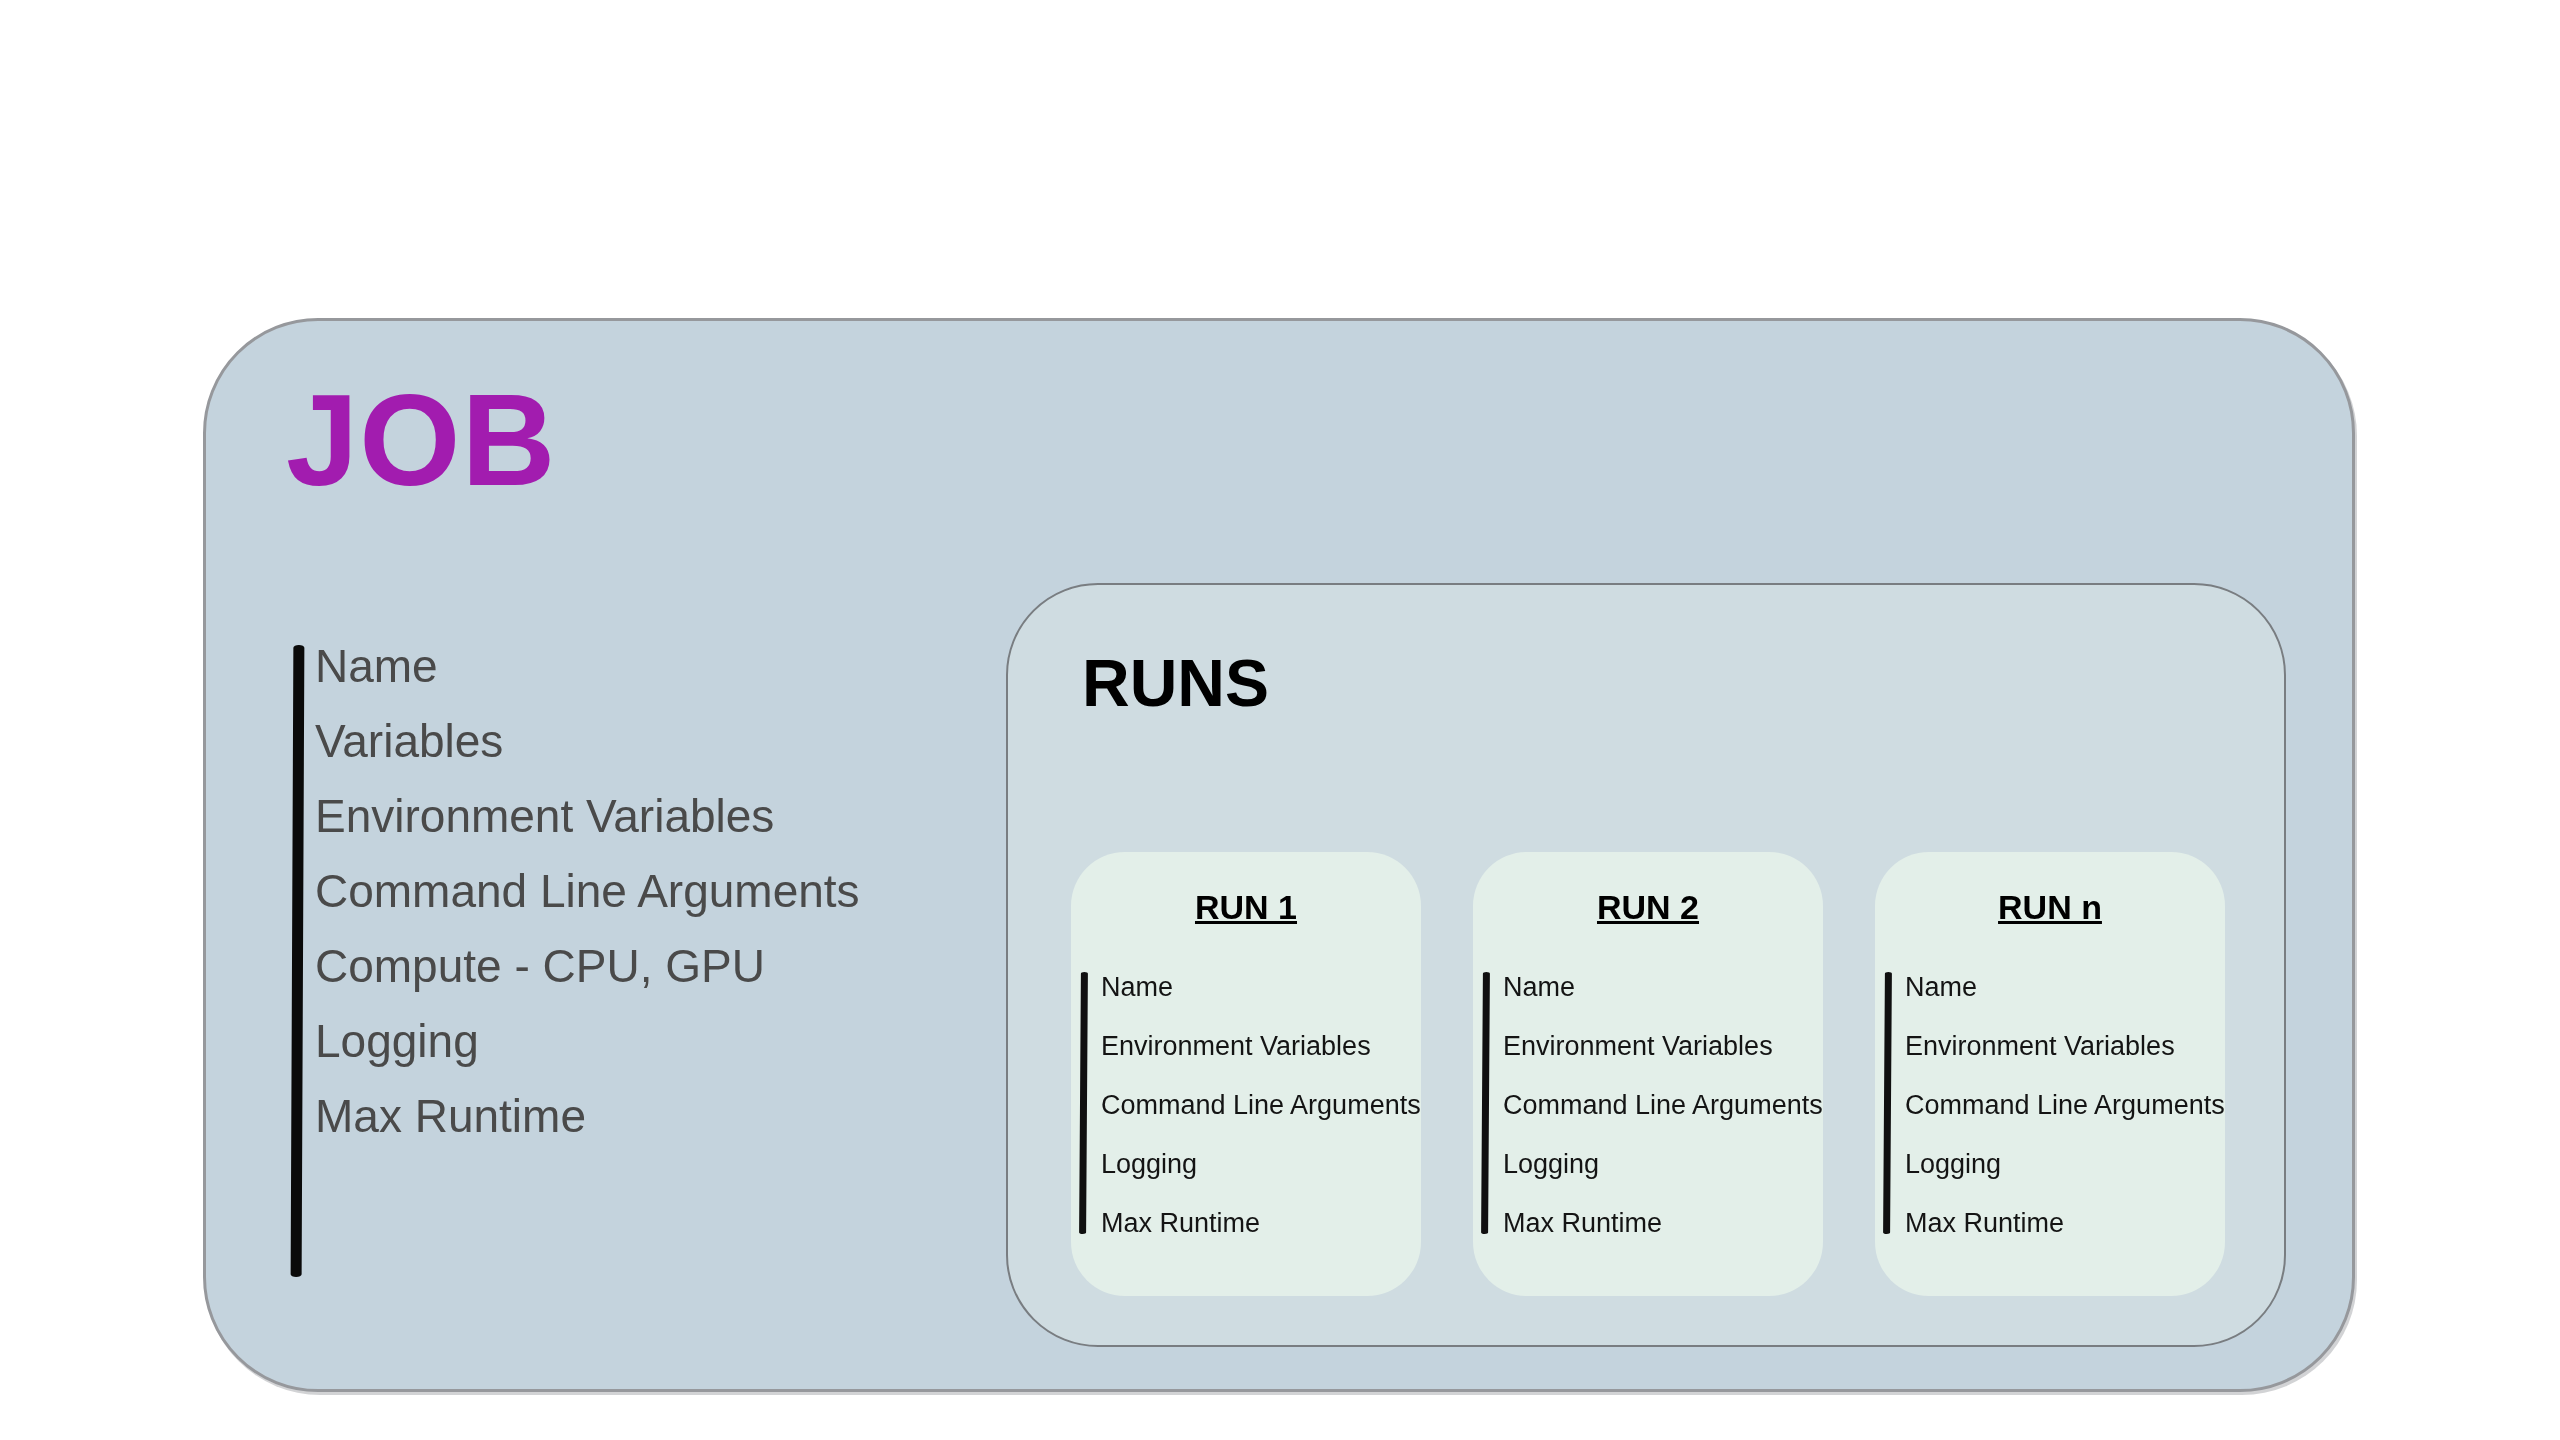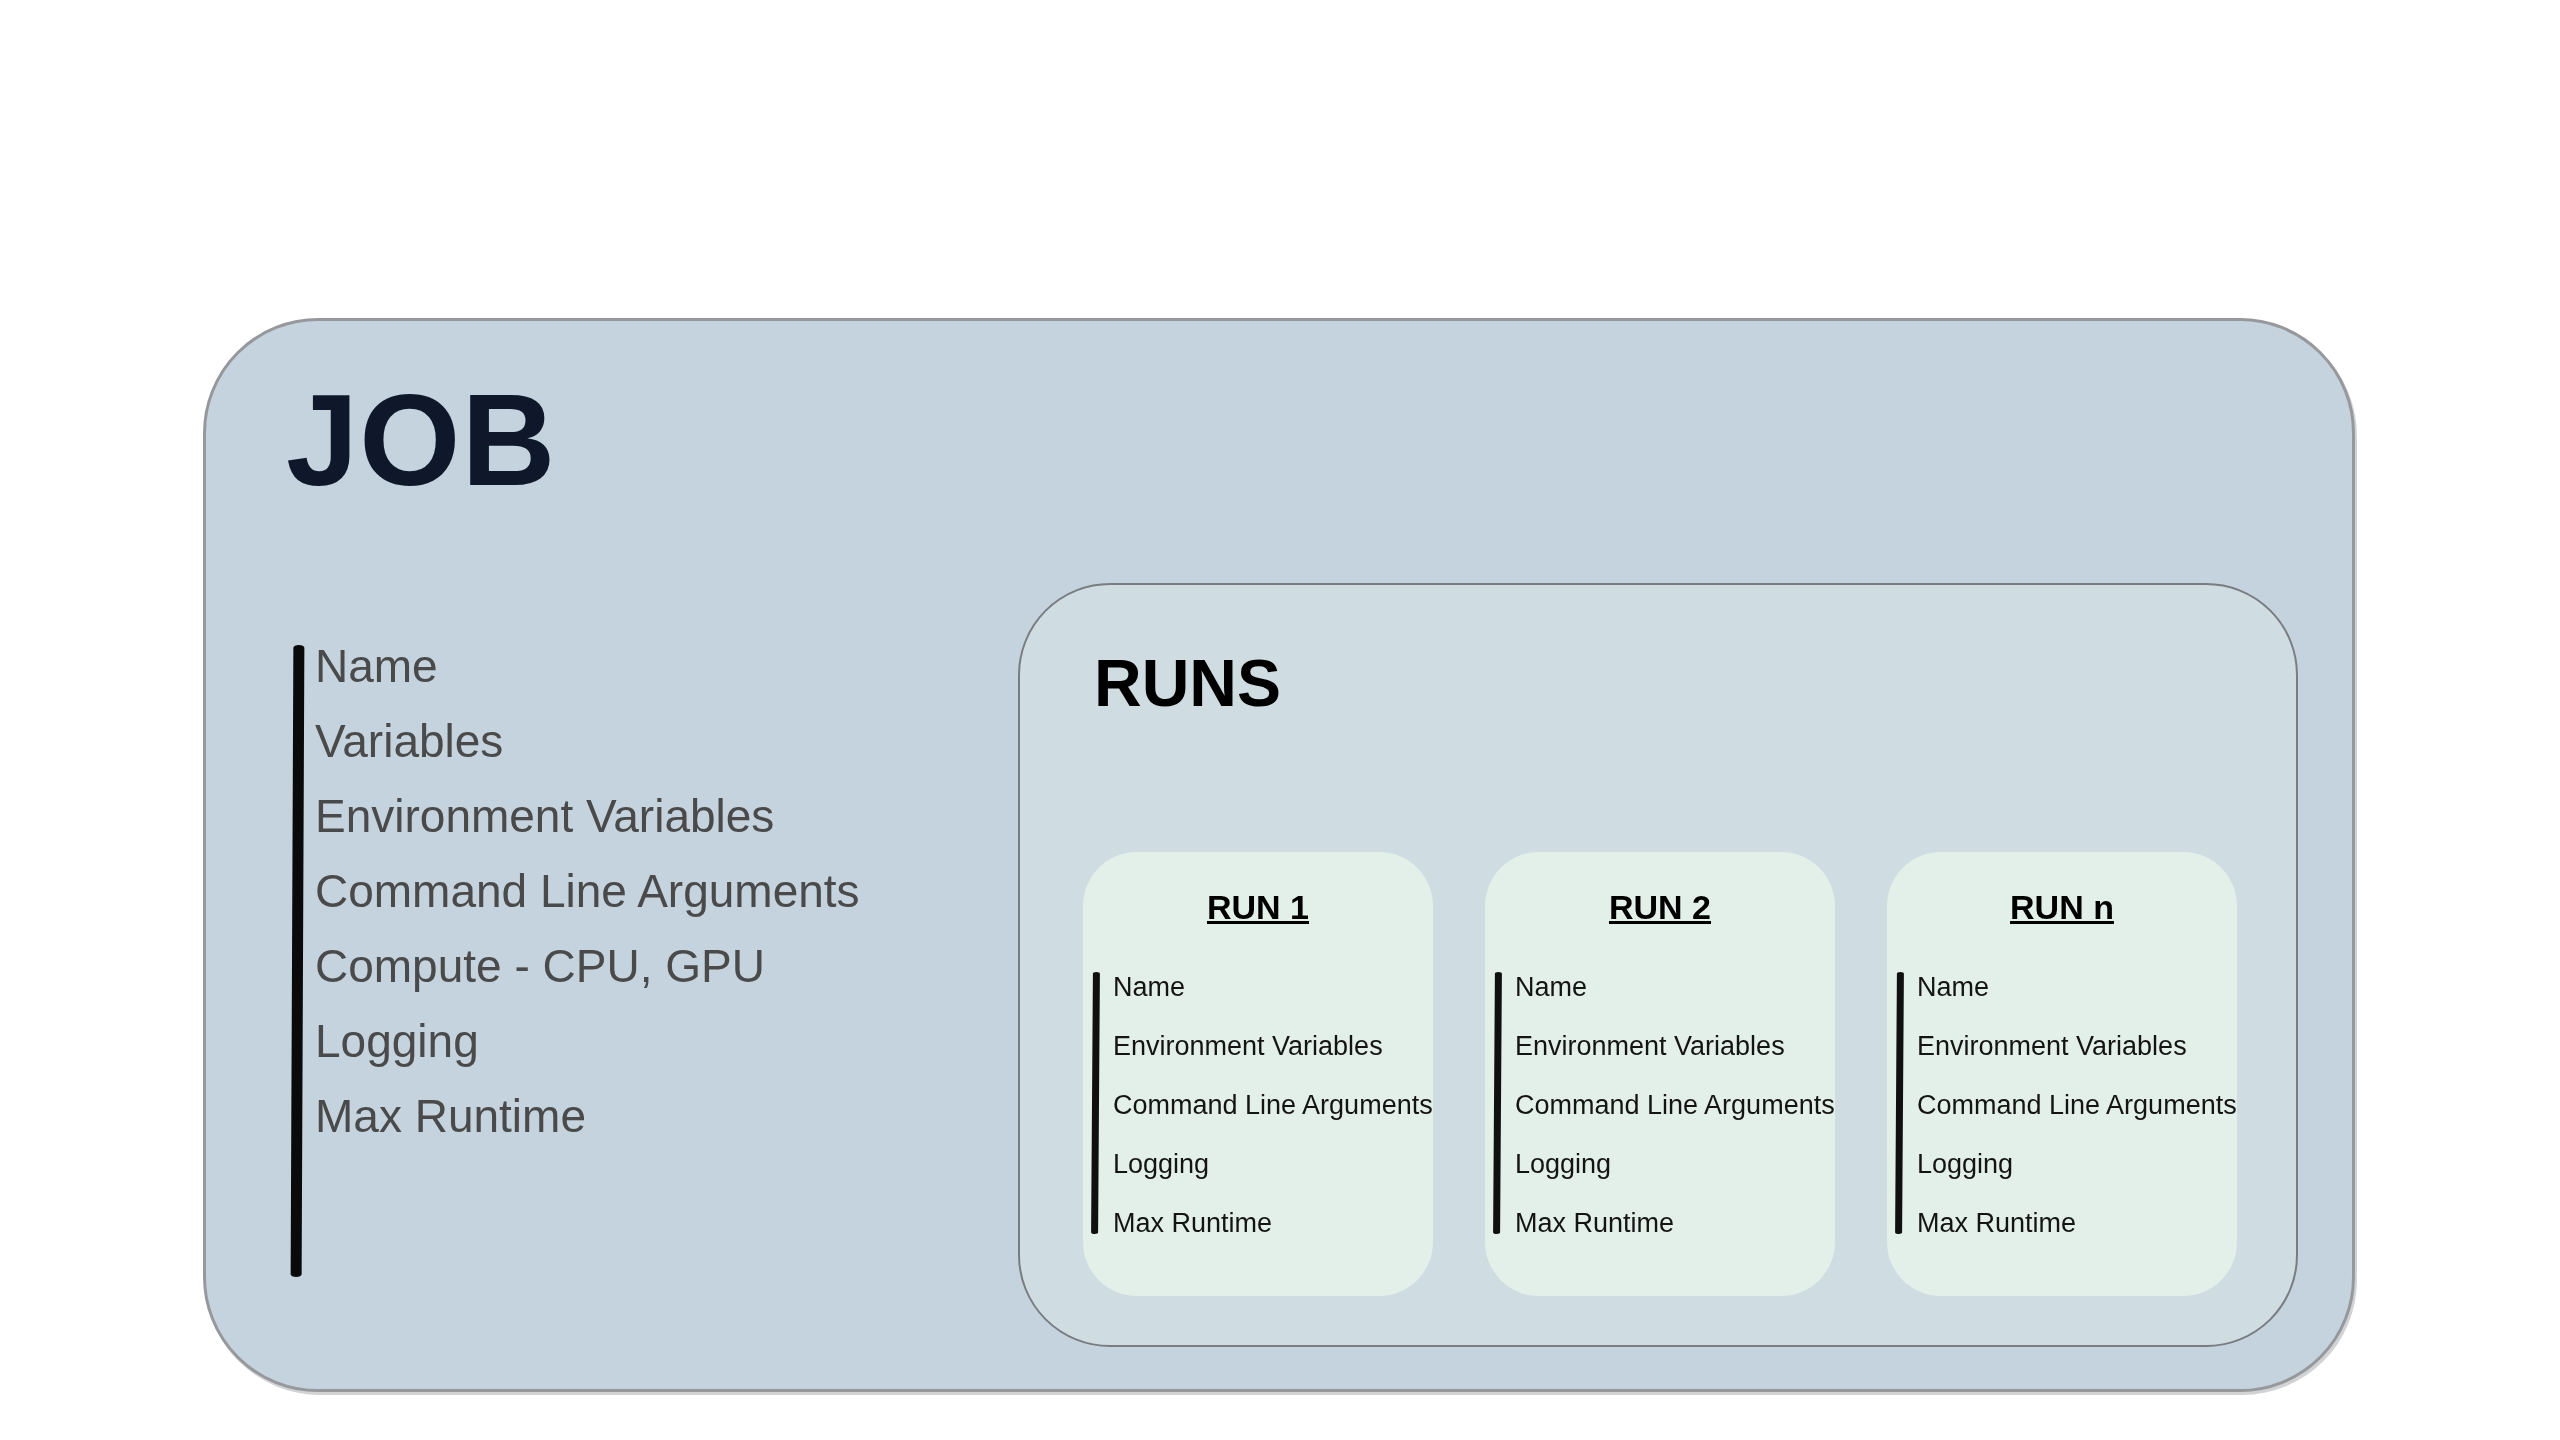--- a/index.html
+++ b/index.html
@@ -22,21 +22,21 @@
     border: 3px solid #96989c;
     border-radius: 115px;
     box-shadow: 2px 3px 0 rgba(125,130,136,0.35);
   }
   .job-title {
     position: absolute;
     left: 80px; top: 54px;
     font-size: 130px;
     line-height: 130px;
     font-weight: 700;
-    color: #0f172a;
+    color: #a21caf;
     letter-spacing: 1px;
   }
   .job-bar {
     position: absolute;
     left: 86px; top: 324px;
     width: 11px; height: 632px;
     background: #0a0a0a;
     border-radius: 6px / 3px;
     transform: rotate(0.25deg);
   }
@@ -51,21 +51,20 @@
   }
 
   
   .runs-box {
     position: absolute;
     left: 800px; top: 262px;
     width: 1280px; height: 764px;
     background: #cfdce1;
     border: 2px solid #797d81;
     border-radius: 92px;
-    margin-left: 12px;
   }
   .runs-title {
     position: absolute;
     left: 74px; top: 65px;
     font-size: 66px;
     line-height: 66px;
     font-weight: 700;
     color: #000000;
   }
 

